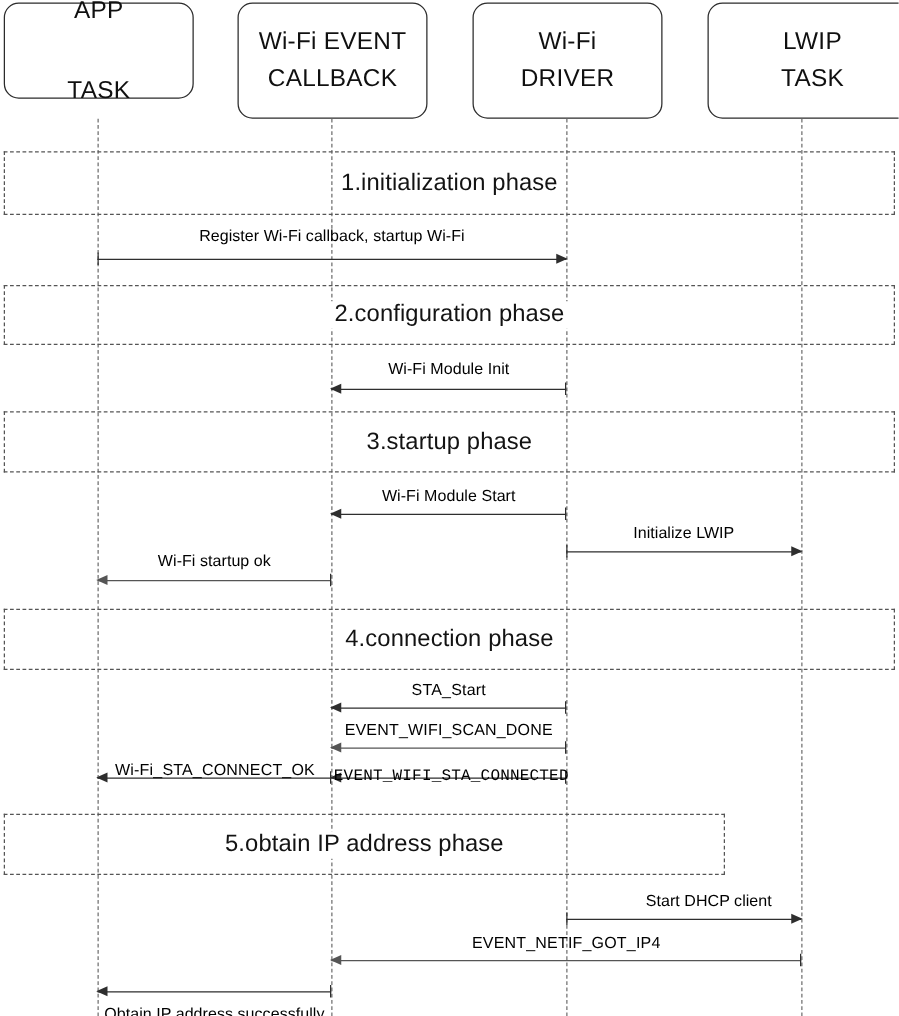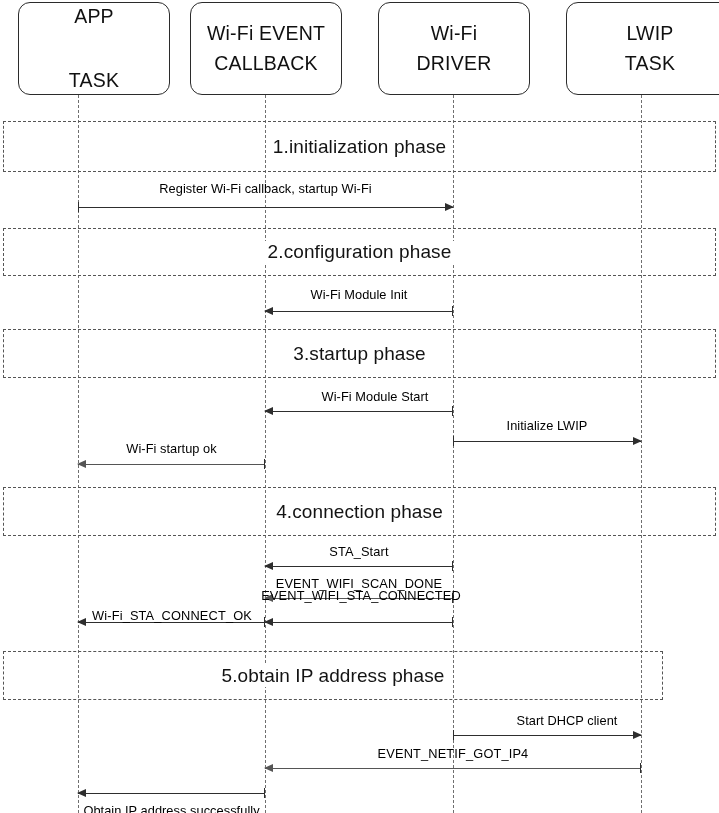--- a/index.html
+++ b/index.html
@@ -107,21 +107,21 @@
     letter-spacing: 0.05px;
     text-align: center;
   }
   .msg-label.mono-ish { letter-spacing: 0.15px; }
 </style>
 </head>
 <body>
 
 <div id="diagram">
 
-  <div class="actor-box" style="left:18px; top:2px; width:152px; height:93px;gap:35px;">
+  <div class="actor-box" style="left:3px; top:2px; width:152px; height:77px;gap:35px;">
     <span>APP</span>
     <span class="line2">TASK</span>
   </div>
   <div class="actor-box" style="left:190px; top:2px; width:152px; height:93px;">
     <span>Wi-Fi EVENT</span>
     <span class="line2">CALLBACK</span>
   </div>
   <div class="actor-box" style="left:378px; top:2px; width:152px; height:93px;">
     <span>Wi-Fi</span>
     <span class="line2">DRIVER</span>
@@ -141,21 +141,21 @@
   </div>
   <div class="phase-band" style="left:3px; top:228px; width:713px; height:48px;">
     <span class="phase-label">2.configuration phase</span>
   </div>
   <div class="phase-band" style="left:3px; top:329px; width:713px; height:49px;">
     <span class="phase-label">3.startup phase</span>
   </div>
   <div class="phase-band" style="left:3px; top:487px; width:713px; height:49px;">
     <span class="phase-label">4.connection phase</span>
   </div>
-  <div class="phase-band" style="left:3px; top:651px; width:660px; height:49px;">
+  <div class="phase-band" style="left:3px; top:651px; width:577px; height:49px;">
     <span class="phase-label">5.obtain IP address phase</span>
   </div>
 
   <div class="msg" style="left:78px; top:207px; width:375px;">
     <div class="shaft"></div>
     <div class="tick start-l"></div>
     <div class="head right"></div>
   </div>
   <div class="msg-label" style="left:78px; top:181px; width:375px;">Register Wi-Fi callback, startup Wi-Fi</div>
 
@@ -164,21 +164,21 @@
     <div class="tick start-r"></div>
     <div class="head left"></div>
   </div>
   <div class="msg-label" style="left:265px; top:287px; width:188px;text-align:center;">Wi-Fi Module Init</div>
 
   <div class="msg" style="left:265px; top:411px; width:188px;">
     <div class="shaft"></div>
     <div class="tick start-r"></div>
     <div class="head left"></div>
   </div>
-  <div class="msg-label" style="left:281px; top:389px; width:188px;">Wi-Fi Module Start</div>
+  <div class="msg-label" style="left:265px; top:389px; width:188px;">Wi-Fi Module Start</div>
 
   <div class="msg" style="left:453px; top:441px; width:188px;">
     <div class="shaft"></div>
     <div class="tick start-l"></div>
     <div class="head right"></div>
   </div>
   <div class="msg-label" style="left:453px; top:418px; width:188px;">Initialize LWIP</div>
 
   <div class="msg gray" style="left:78px; top:464px; width:187px;">
     <div class="shaft"></div>
@@ -199,21 +199,21 @@
     <div class="tick start-r"></div>
     <div class="head left"></div>
   </div>
   <div class="msg-label mono-ish" style="left:259px; top:576px; width:200px;">EVENT_WIFI_SCAN_DONE</div>
 
   <div class="msg" style="left:265px; top:622px; width:188px;">
     <div class="shaft"></div>
     <div class="tick start-r"></div>
     <div class="head left"></div>
   </div>
-  <div class="msg-label mono-ish" style="left:258px; top:588px; width:206px;">EVENT_WIFI_STA_CONNECTED</div>
+  <div class="msg-label mono-ish" style="left:258px; top:613px; width:206px;font-family:Liberation Mono, monospace;">EVENT_WIFI_STA_CONNECTED</div>
 
   <div class="msg" style="left:78px; top:622px; width:187px;">
     <div class="shaft"></div>
     <div class="tick start-r"></div>
     <div class="head left"></div>
   </div>
   <div class="msg-label mono-ish" style="left:82px; top:608px; width:180px;">Wi-Fi_STA_CONNECT_OK</div>
 
   <div class="msg" style="left:453px; top:735px; width:188px;">
     <div class="shaft"></div>

